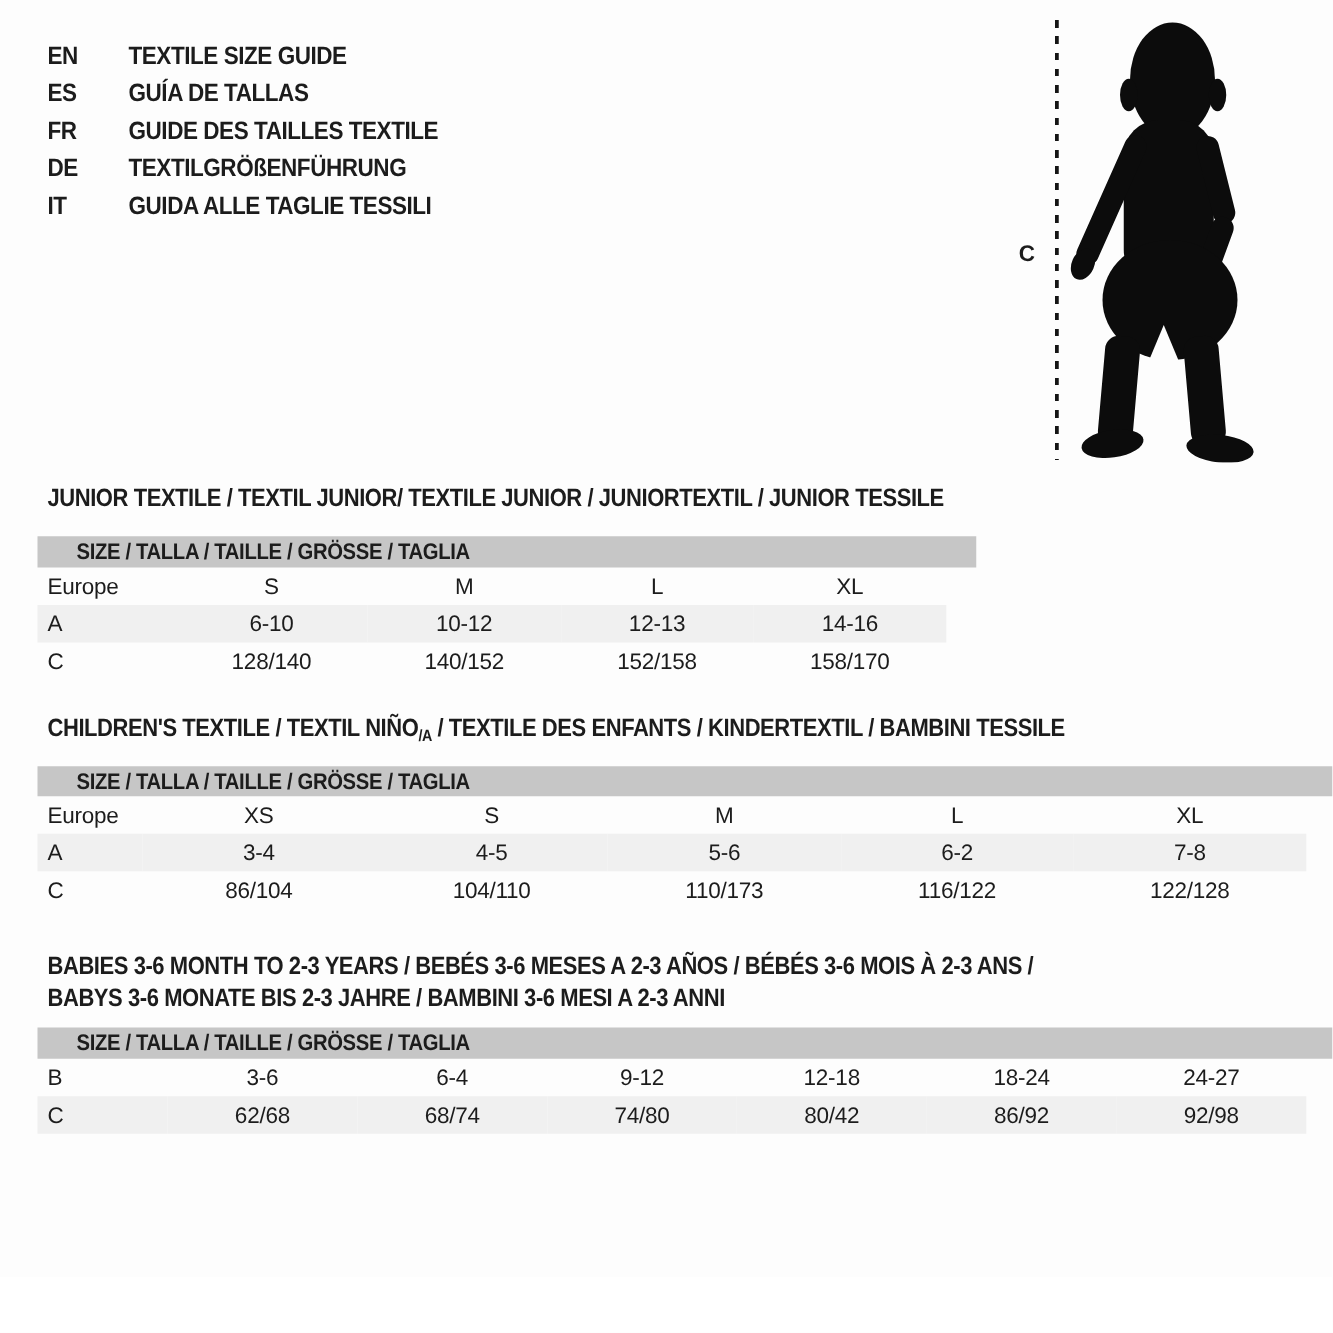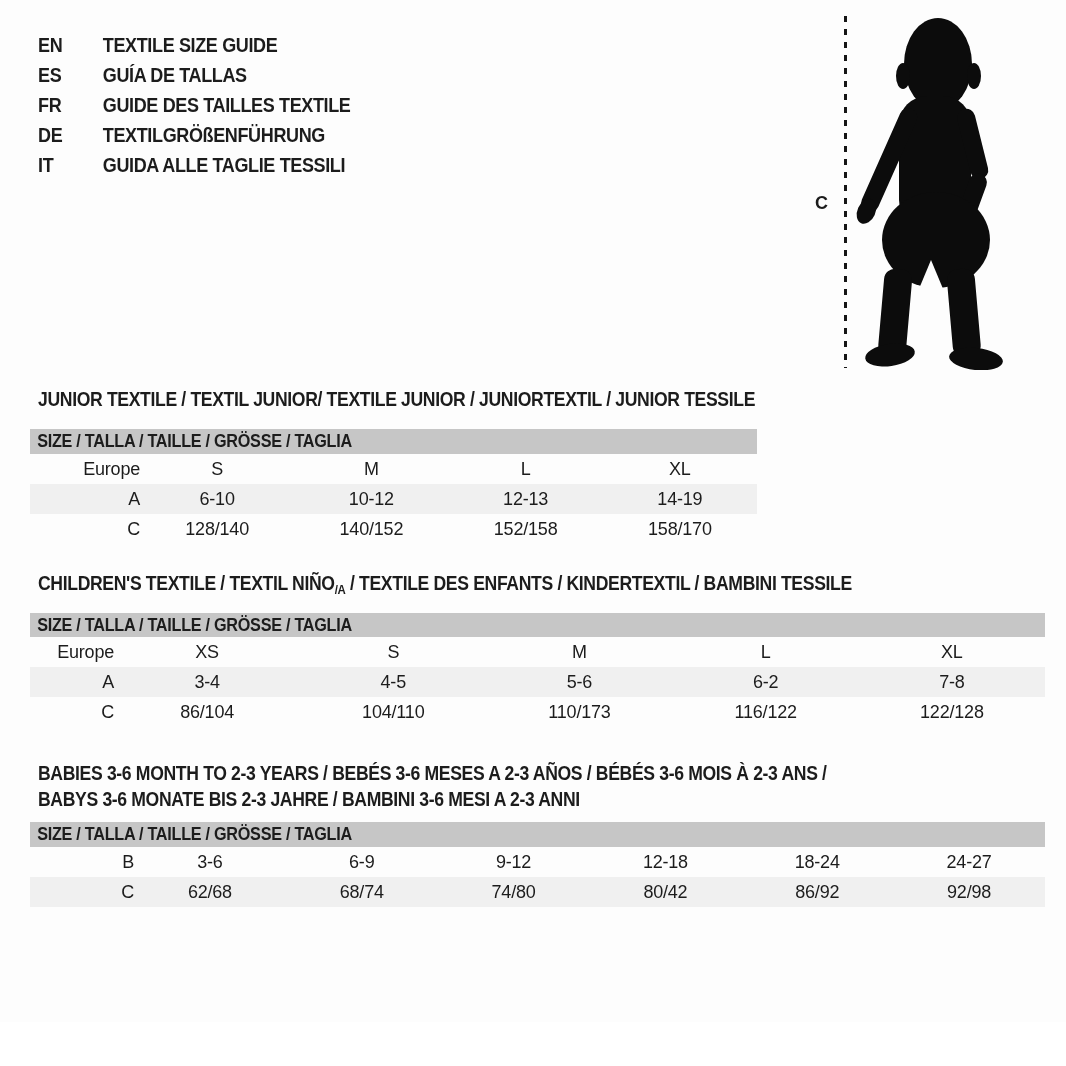--- a/index.html
+++ b/index.html
@@ -18,34 +18,34 @@
   .dash-line{position:absolute; left:844px; top:16px; width:3px; height:352px;
     background:repeating-linear-gradient(to bottom,#151515 0 6px,transparent 6px 13px);}
   .c-label{position:absolute; left:815px; top:193px; font-weight:700; font-size:18px;}
   .fig-svg{position:absolute; left:852px; top:14px;}
   
   .tbl-title{position:absolute; left:38px; font-weight:700; font-size:20px;
     letter-spacing:-0.4px; transform:scaleX(0.88); transform-origin:0 0; white-space:nowrap;}
   .t-sub{font-size:13px; position:relative; top:4px;}
   .title-line{display:block; line-height:26px;}
   
-  .bar{position:absolute; left:30px; background:#c6c6c6; display:flex; align-items:center;}
+  .bar{position:absolute; left:30px; background:#c6c6c6; display:flex; align-items:center;padding-left:24px;}
   .bar.b1{top:429px; width:727px; height:25px;}
   .bar.b2{top:613px; width:1015px; height:24px;}
   .bar.b3{top:822px; width:1015px; height:25px;}
   .bar-text{font-weight:700; font-size:18px; padding-left:8px; letter-spacing:-0.3px;
     transform:scaleX(0.9); transform-origin:0 50%; white-space:nowrap;}
   
   .size-table{position:absolute; left:30px; border-collapse:collapse; table-layout:fixed;}
   .size-table.t1{top:454px; width:727px;}
   .size-table.t2{top:637px; width:1015px;}
   .size-table.t3{top:847px; width:1015px;}
   .size-table td{height:30px; padding:0; text-align:center; vertical-align:middle;
     font-size:18px; letter-spacing:-0.2px;}
-  .size-table td.lab{text-align:right; padding-left:8px;}
+  .size-table td.lab{text-align:left; padding-left:8px;}
   .size-table tr.shaded td{background:#f0f0f0;}
   col.c-lab1{width:110px;} col.c-lab2{width:84px;} col.c-lab3{width:104px;}
   
   .legend{position:absolute; left:38px; top:952px;}
   .legend-line{display:block; line-height:28px; font-weight:700; font-size:19px;
     letter-spacing:-0.3px; transform:scaleX(0.9); transform-origin:0 0; white-space:nowrap;}
 </style>
 </head>
 <body>
 
@@ -119,21 +119,21 @@
         <td>S</td>
         <td>M</td>
         <td>L</td>
         <td>XL</td>
       </tr>
       <tr class="shaded">
         <td class="lab">A</td>
         <td>6-10</td>
         <td>10-12</td>
         <td>12-13</td>
-        <td>14-19</td>
+        <td>14-16</td>
       </tr>
       <tr>
         <td class="lab">C</td>
         <td>128/140</td>
         <td>140/152</td>
         <td>152/158</td>
         <td>158/170</td>
       </tr>
     </tbody>
   </table>
@@ -195,21 +195,21 @@
         <col>
         <col>
         <col>
         <col>
         <col>
       </colgroup>
     <tbody>
       <tr>
         <td class="lab">B</td>
         <td>3-6</td>
-        <td>6-9</td>
+        <td>6-4</td>
         <td>9-12</td>
         <td>12-18</td>
         <td>18-24</td>
         <td>24-27</td>
       </tr>
       <tr class="shaded">
         <td class="lab">C</td>
         <td>62/68</td>
         <td>68/74</td>
         <td>74/80</td>

